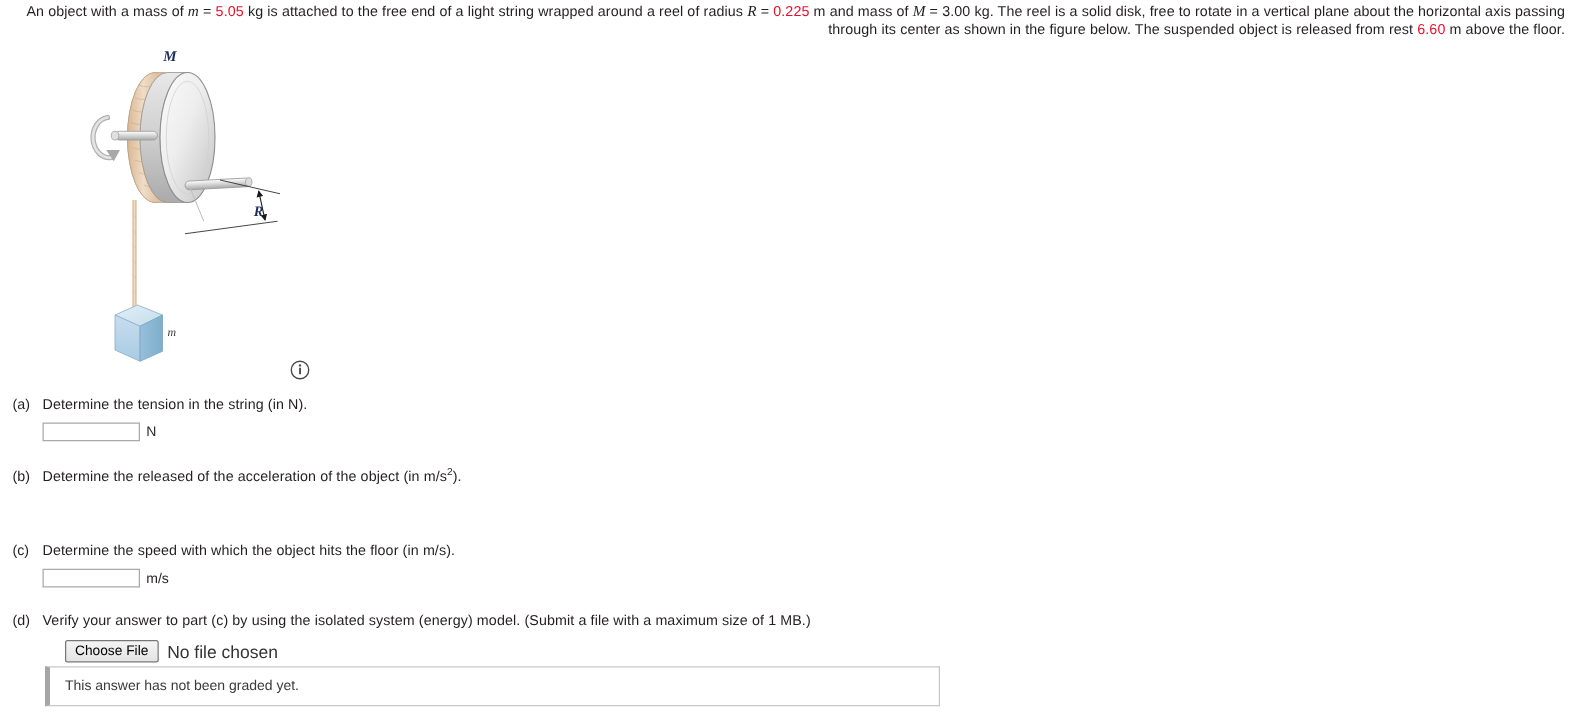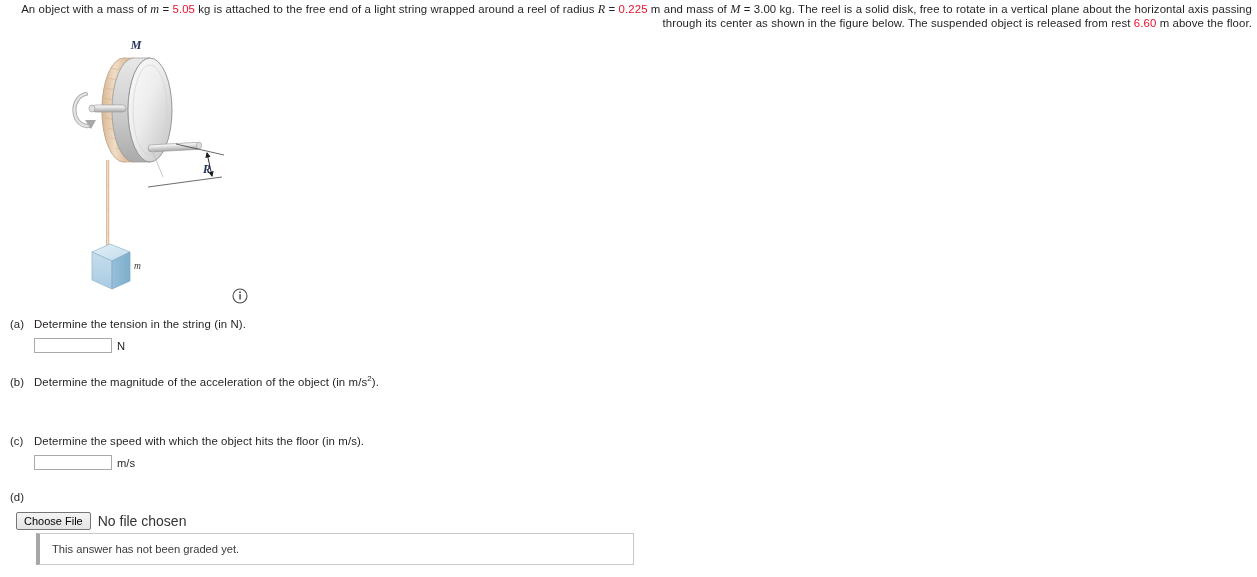--- a/index.html
+++ b/index.html
@@ -103,21 +103,21 @@
     font-size: 8px;
     vertical-align: super;
     line-height: 0;
   }
 
   
   .file-row {
     display: flex;
     align-items: center;
     margin-top: 7px;
-    margin-left: 16px;
+    margin-left: 52px;
   }
   .choose-file-btn {
     border: 1px solid #767676;
     background: linear-gradient(#f4f4f4, #e4e4e4);
     border-radius: 2px;
     padding: 2px 7px;
     font-family: "Liberation Sans", sans-serif;
     font-size: 11px;
     color: #000000;
     line-height: 12px;
@@ -127,21 +127,21 @@
     margin-left: 7px;
     font-size: 14px;
     color: #333333;
   }
 
   
   .graded-box {
     position: absolute;
     left: 36px;
     top: 533px;
-    width: 598px;
+    width: 716px;
     height: 32px;
     box-sizing: border-box;
     border: 1px solid #c8c8c8;
     border-left: 4px solid #a6a6a6;
     background: #ffffff;
     display: flex;
     align-items: center;
     padding-left: 12px;
   }
   .graded-text {
@@ -285,38 +285,39 @@
   </div>
   <div class="answer-row">
     <input class="answer-input" type="text" value="" style="">
     <span class="unit">N</span>
   </div>
 </div>
 
 <div class="part part-b">
   <div class="part-row">
     <div class="part-label">(b)</div>
-    <div class="part-question"><span>Determine the magnitude of the acceleration of the object (in m/s</span><span class="sup">2</span><span>).</span></div>
+    <div class="part-question"><span>Determine the released of the acceleration of the object (in m/s</span><span class="sup">2</span><span>).</span></div>
   </div>
 </div>
 
 <div class="part part-c">
   <div class="part-row">
     <div class="part-label">(c)</div>
     <div class="part-question">Determine the speed with which the object hits the floor (in m/s).</div>
   </div>
   <div class="answer-row">
     <input class="answer-input" type="text" value="" style="">
     <span class="unit">m/s</span>
   </div>
 </div>
 
 <div class="part part-d">
   <div class="part-row">
     <div class="part-label">(d)</div>
+    <div class="part-question">Verify your answer to part (c) by using the isolated system (energy) model. (Submit a file with a maximum size of 1 MB.)</div>
   </div>
   <div class="file-row">
     <button class="choose-file-btn">Choose File</button>
     <span class="file-status">No file chosen</span>
   </div>
 </div>
 
 <div class="graded-box">
   <span class="graded-text">This answer has not been graded yet.</span>
 </div>

